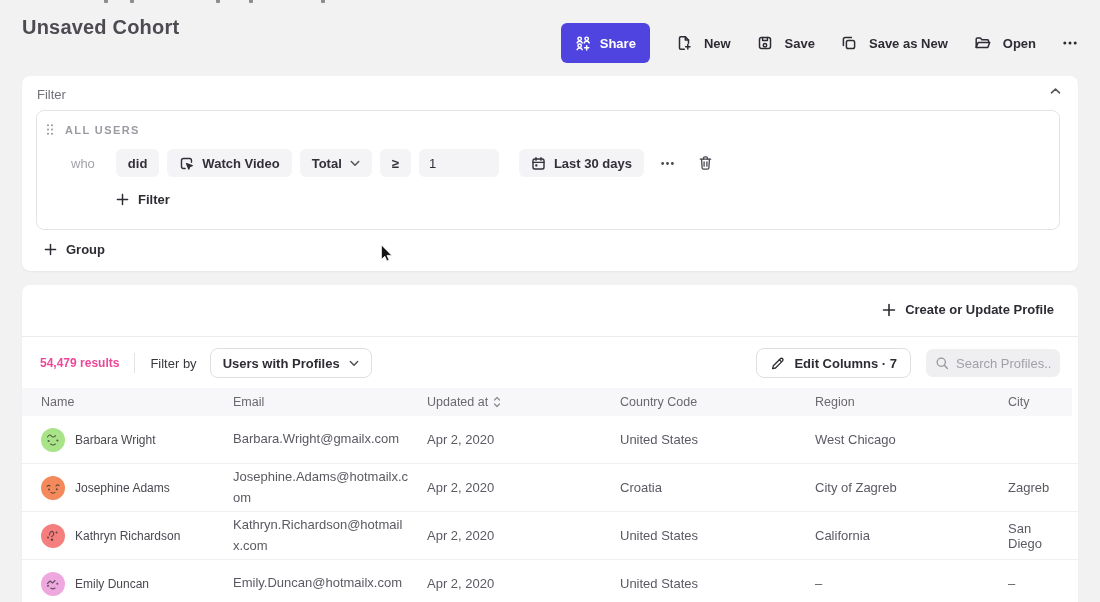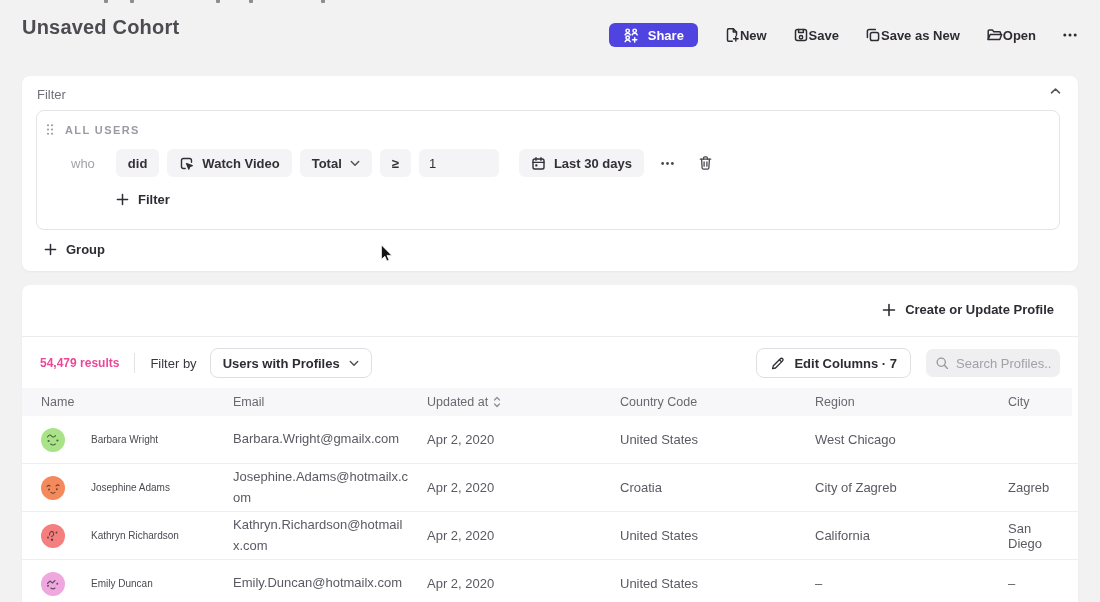--- a/index.html
+++ b/index.html
@@ -14,24 +14,24 @@
   .icon { flex:0 0 auto; }
   .stroke { fill:none; stroke:currentColor; stroke-width:1.5; stroke-linecap:round; stroke-linejoin:round; }
 
   
   .top-frag { position:absolute; top:0; height:3px; width:4px; background:#8f8c94; border-radius:0 0 1px 1px; }
 
   
   .page-title { position:absolute; left:22px; top:16px; font-size:20px; font-weight:bold; color:#4E4A52; letter-spacing:.2px; }
   .header-actions { position:absolute; right:22px; top:23px; display:flex; align-items:center; gap:26px; }
   .btn-primary {
-    display:flex; align-items:center; gap:8px; height:24px; padding:0 14px;
+    display:flex; align-items:center; gap:8px; height:40px; padding:0 14px;
     border-radius:6px; color:#fff; font-size:13px; font-weight:bold; cursor:pointer; border:none;
   }
-  .btn-text { display:flex; align-items:center; gap:0; font-size:13px; font-weight:bold; color:#2E2B33; cursor:pointer; }
+  .btn-text { display:flex; align-items:center; gap:12px; font-size:13px; font-weight:bold; color:#2E2B33; cursor:pointer; }
   .btn-icon-only { display:flex; align-items:center; color:#2E2B33; cursor:pointer; }
 
   
   .card { position:absolute; left:22px; right:22px; background:#fff; border-radius:8px; box-shadow:0 1px 2px rgba(40,38,44,.05); }
   .filter-card { top:76px; height:195px; }
   .table-card  { top:285px; height:330px; border-radius:8px 8px 0 0; overflow:hidden; }
 
   
   .filter-title { position:absolute; left:15px; top:11px; font-size:13px; color:#737078; }
   .collapse-btn { position:absolute; right:17px; top:11px; color:#55525A; cursor:pointer; }
@@ -83,21 +83,21 @@
   }
   .search-box input::placeholder { color:#A3A0A9; }
 
   .grid-row { display:grid; grid-template-columns:192px 194px 193px 195px 193px minmax(0,1fr); padding-left:19px; }
   .thead { position:absolute; left:0; top:103px; width:1050px; height:28px; background:#F7F6F8; align-items:center; }
   .th { font-size:12.5px; color:#6B6870; display:flex; align-items:center; gap:5px; }
   .sort-icon { color:#8E8B94; }
   .tbody { position:absolute; left:0; top:131px; right:0; }
   .tr { min-height:48px; align-items:center; border-bottom:1px solid #EFEEF1; background:#fff; cursor:pointer; }
   .td { font-size:13px; color:#5C5962; padding-right:18px; }
-  .td-name { display:flex; align-items:center; gap:26px; font-size:10px; color:#4B484F; }
+  .td-name { display:flex; align-items:center; gap:10px; font-size:12px; color:#4B484F; }
   .td-email { word-break:break-all; line-height:1.55; }
   .avatar { width:24px; height:24px; border-radius:50%; overflow:hidden; flex:0 0 auto; }
 
   
   .mouse-cursor { position:absolute; left:380px; top:244px; pointer-events:none; z-index:50; }
 </style>
 </head>
 <body>
 
 <div>

